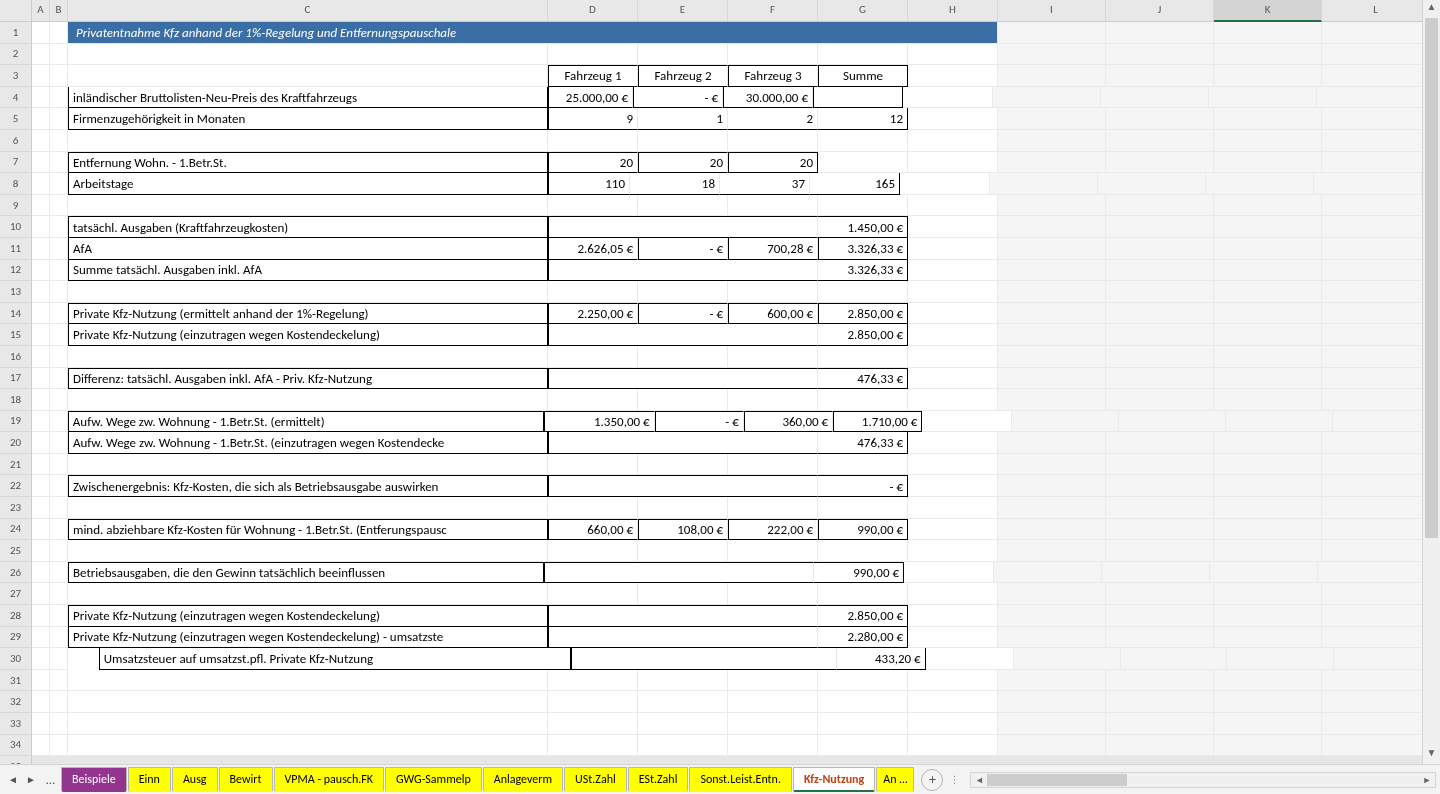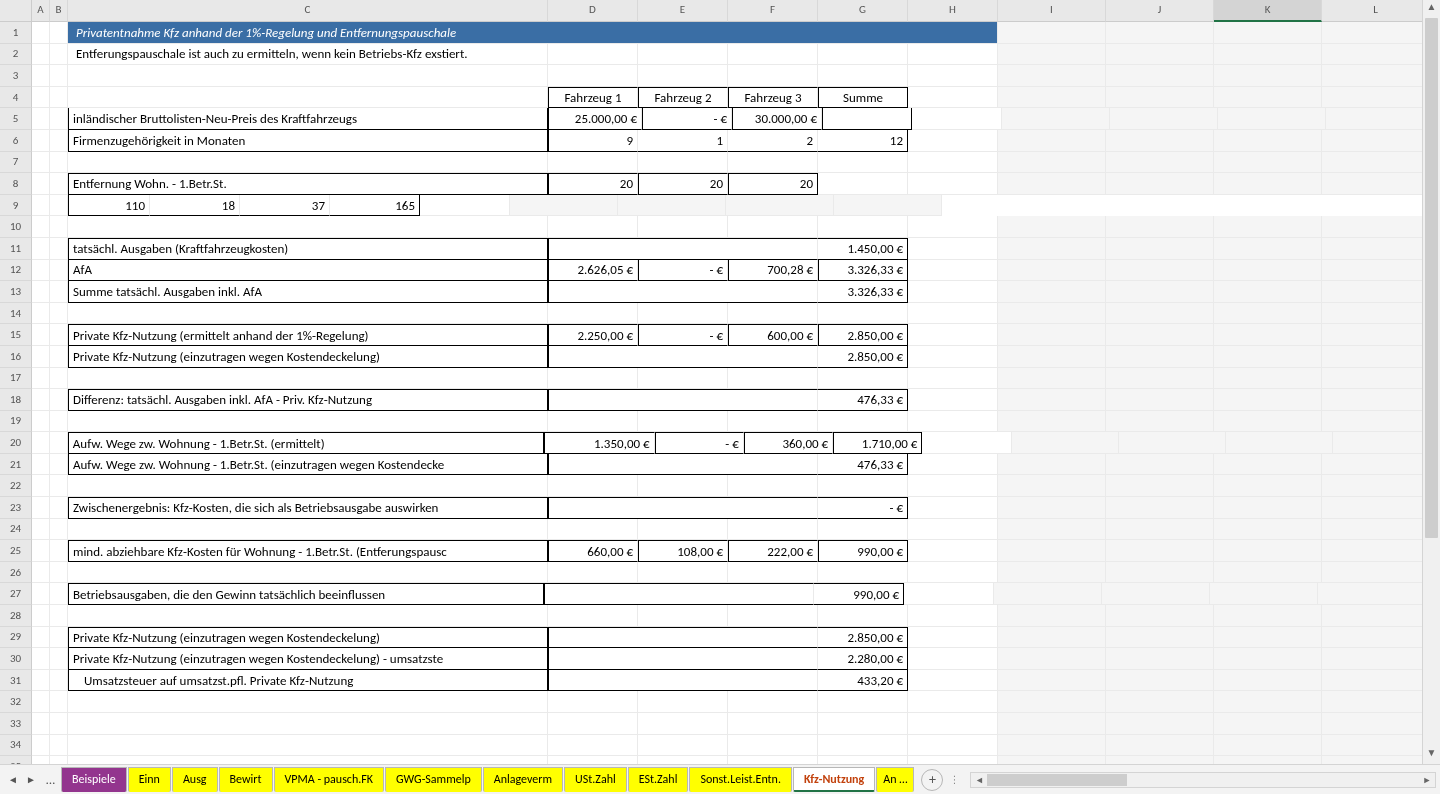--- a/index.html
+++ b/index.html
@@ -157,34 +157,20 @@
           <div class="cell  " style="width: 18px;"></div>
           <div class="cell title-cell " style="width: 930px;">Privatentnahme Kfz anhand der 1%-Regelung und Entfernungspauschale</div>
           <div class="cell shaded " style="width: 108px;"></div>
           <div class="cell shaded " style="width: 108px;"></div>
           <div class="cell shaded " style="width: 108px;"></div>
           <div class="cell shaded " style="width: 108px;"></div>
         </div>
         <div class="grid-row">
           <div class="cell  " style="width: 18px;"></div>
           <div class="cell  " style="width: 18px;"></div>
-          <div class="cell  " style="width: 480px; padding-left: 8px;">Entferungspauschale ist auch zu ermitteln, wenn kein Betriebs-Kfz exstiert.</div>
-          <div class="cell  " style="width: 90px;"></div>
-          <div class="cell  " style="width: 90px;"></div>
-          <div class="cell  " style="width: 90px;"></div>
-          <div class="cell  " style="width: 90px;"></div>
-          <div class="cell  " style="width: 90px;"></div>
-          <div class="cell shaded " style="width: 108px;"></div>
-          <div class="cell shaded " style="width: 108px;"></div>
-          <div class="cell shaded " style="width: 108px;"></div>
-          <div class="cell shaded " style="width: 108px;"></div>
-        </div>
-        <div class="grid-row">
-          <div class="cell  " style="width: 18px;"></div>
-          <div class="cell  " style="width: 18px;"></div>
           <div class="cell  " style="width: 480px;"></div>
           <div class="cell  " style="width: 90px;"></div>
           <div class="cell  " style="width: 90px;"></div>
           <div class="cell  " style="width: 90px;"></div>
           <div class="cell  " style="width: 90px;"></div>
           <div class="cell  " style="width: 90px;"></div>
           <div class="cell shaded " style="width: 108px;"></div>
           <div class="cell shaded " style="width: 108px;"></div>
           <div class="cell shaded " style="width: 108px;"></div>
           <div class="cell shaded " style="width: 108px;"></div>
@@ -200,21 +186,21 @@
           <div class="cell  " style="width: 90px;"></div>
           <div class="cell shaded " style="width: 108px;"></div>
           <div class="cell shaded " style="width: 108px;"></div>
           <div class="cell shaded " style="width: 108px;"></div>
           <div class="cell shaded " style="width: 108px;"></div>
         </div>
         <div class="grid-row">
           <div class="cell  " style="width: 18px;"></div>
           <div class="cell  " style="width: 18px;"></div>
           <div class="cell  bb bl br" style="width: 480px; padding-left: 4px;">inländischer Bruttolisten-Neu-Preis des Kraftfahrzeugs</div>
-          <div class="cell num bb bl " style="width: 94px;">25.000,00 €</div>
+          <div class="cell num bb bl " style="width: 85px;">25.000,00 €</div>
           <div class="cell num bb bl " style="width: 90px;">-   €</div>
           <div class="cell num bb bl " style="width: 90px;">30.000,00 €</div>
           <div class="cell num bb bl br" style="width: 90px;"></div>
           <div class="cell  " style="width: 90px;"></div>
           <div class="cell shaded " style="width: 108px;"></div>
           <div class="cell shaded " style="width: 108px;"></div>
           <div class="cell shaded " style="width: 108px;"></div>
           <div class="cell shaded " style="width: 108px;"></div>
         </div>
         <div class="grid-row">
@@ -255,20 +241,21 @@
           <div class="cell num " style="width: 90px;"></div>
           <div class="cell  " style="width: 90px;"></div>
           <div class="cell shaded " style="width: 108px;"></div>
           <div class="cell shaded " style="width: 108px;"></div>
           <div class="cell shaded " style="width: 108px;"></div>
           <div class="cell shaded " style="width: 108px;"></div>
         </div>
         <div class="grid-row">
           <div class="cell  " style="width: 18px;"></div>
           <div class="cell  " style="width: 18px;"></div>
+          <div class="cell  bb bl br" style="width: 480px; padding-left: 4px;">Arbeitstage</div>
           <div class="cell num bb bl " style="width: 82px;">110</div>
           <div class="cell num bb " style="width: 90px;">18</div>
           <div class="cell num bb " style="width: 90px;">37</div>
           <div class="cell num bb br" style="width: 90px;">165</div>
           <div class="cell  " style="width: 90px;"></div>
           <div class="cell shaded " style="width: 108px;"></div>
           <div class="cell shaded " style="width: 108px;"></div>
           <div class="cell shaded " style="width: 108px;"></div>
           <div class="cell shaded " style="width: 108px;"></div>
         </div>
@@ -544,21 +531,21 @@
           <div class="cell num bb br" style="width: 90px;">2.280,00 €</div>
           <div class="cell  " style="width: 90px;"></div>
           <div class="cell shaded " style="width: 108px;"></div>
           <div class="cell shaded " style="width: 108px;"></div>
           <div class="cell shaded " style="width: 108px;"></div>
           <div class="cell shaded " style="width: 108px;"></div>
         </div>
         <div class="grid-row">
           <div class="cell  " style="width: 18px;"></div>
           <div class="cell  " style="width: 18px;"></div>
-          <div class="cell  bb bl br" style="width: 480px; padding-left: 15px;">Umsatzsteuer auf umsatzst.pfl. Private Kfz-Nutzung</div>
+          <div class="cell  bb bl br" style="width: 480px; padding-left: 4px; margin-left: 31px;">Umsatzsteuer auf umsatzst.pfl. Private Kfz-Nutzung</div>
           <div class="cell  bb bl" style="width: 270px;"></div>
           <div class="cell num bb br" style="width: 90px;">433,20 €</div>
           <div class="cell  " style="width: 90px;"></div>
           <div class="cell shaded " style="width: 108px;"></div>
           <div class="cell shaded " style="width: 108px;"></div>
           <div class="cell shaded " style="width: 108px;"></div>
           <div class="cell shaded " style="width: 108px;"></div>
         </div>
         <div class="grid-row">
           <div class="cell  " style="width: 18px;"></div>

